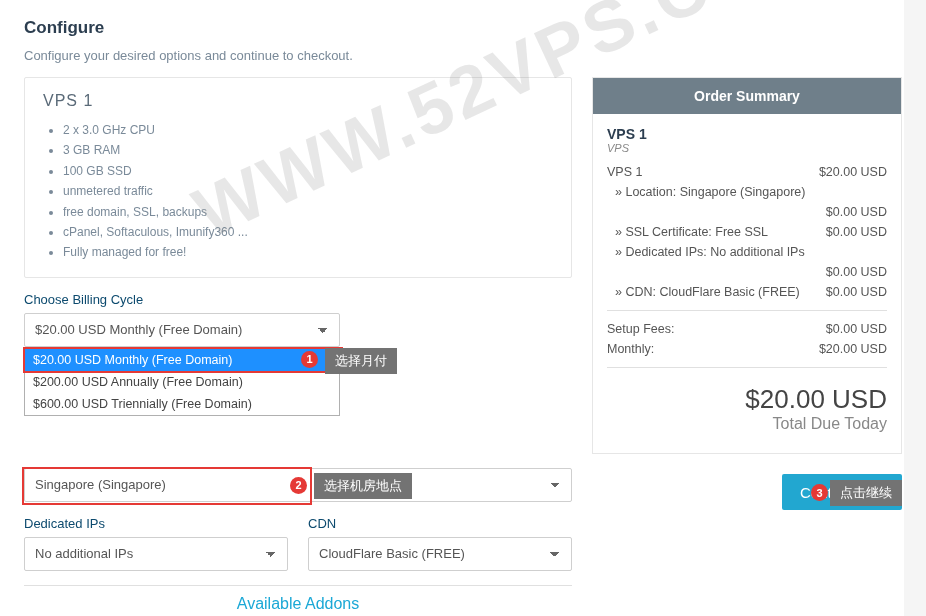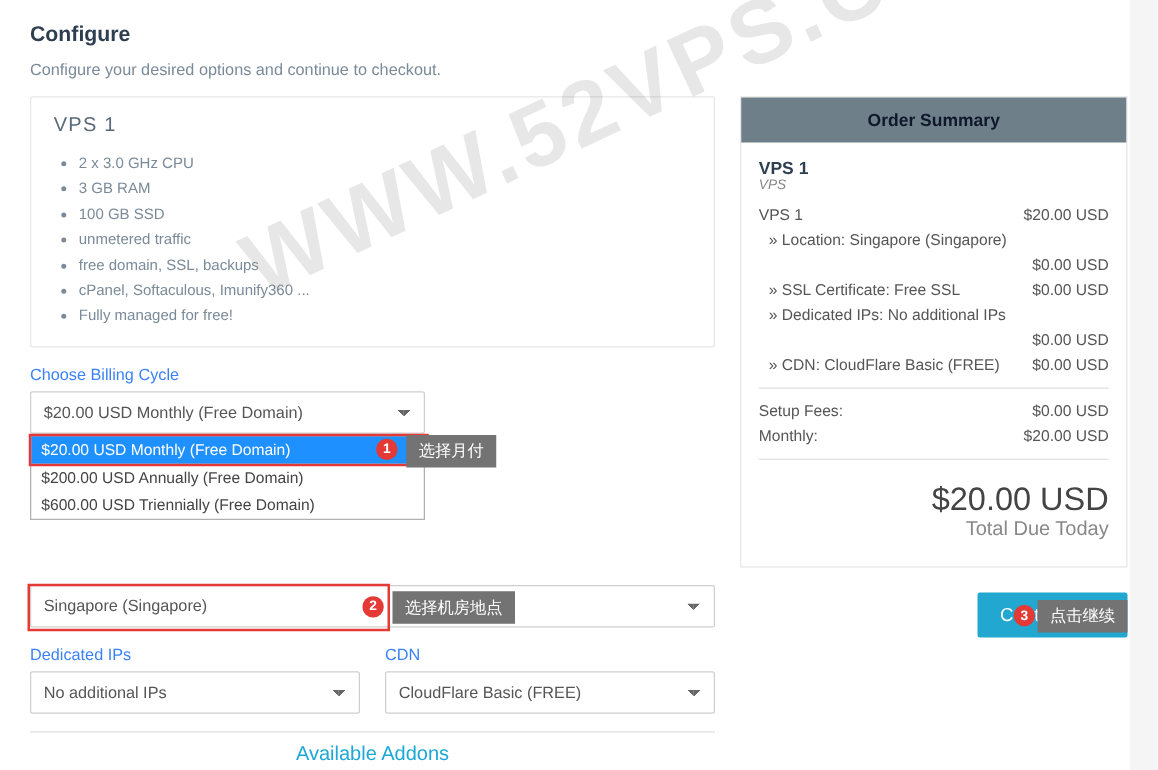--- a/index.html
+++ b/index.html
@@ -7,35 +7,35 @@
   .page { background: #fff; padding: 18px 24px; height: 100%; }
   .title { font-size: 17px; font-weight: 700; color: #2c3e50; margin-bottom: 10px; }
   .subtitle { font-size: 13px; color: #7a8a99; margin-bottom: 14px; }
   .cols { display: flex; gap: 20px; justify-content: space-between; }
   .left { flex: 1; }
   .right { width: 310px; }
   .panel { border: 1px solid #e6e6e6; border-radius: 2px; padding: 14px 18px; margin-bottom: 14px; background: #fff; }
   .panel h3 { font-size: 16px; font-weight: 400; color: #5a6a78; letter-spacing: 1px; margin-bottom: 10px; }
   .panel ul { list-style: disc; padding-left: 20px; }
   .panel li { font-size: 12px; color: #7a8a99; line-height: 1.7; }
-  .label { font-size: 13px; color: #3b82f6; margin-bottom: 6px; display: block; }
+  .label { font-size: 13px; color: #0c4a6e; margin-bottom: 6px; display: block; }
   .select { width: 100%; height: 34px; border: 1px solid #cfcfcf; border-radius: 2px; background: #fff; font-size: 13px; color: #555; padding: 0 10px; appearance: none; -webkit-appearance: none; -moz-appearance: none; background-image: linear-gradient(45deg, transparent 50%, #666 50%), linear-gradient(135deg, #666 50%, transparent 50%); background-position: calc(100% - 16px) 14px, calc(100% - 11px) 14px; background-size: 5px 5px, 5px 5px; background-repeat: no-repeat; }
   .field-row { display: flex; gap: 20px; margin-bottom: 14px; }
   .field { flex: 1; position: relative; }
   .dropdown-wrap { position: relative; }
   .dropdown { position: absolute; top: 34px; left: 0; width: 316px; border: 1px solid #b0b0b0; background: #fff; z-index: 10; }
   .dropdown-item { font-size: 12.5px; color: #444; padding: 4px 8px; cursor: pointer; }
   .dropdown-item.selected { background: #1e90ff; color: #fff; }
   .redbox { position: absolute; border: 2px solid #e53935; pointer-events: none; z-index: 20; }
   .badge { position: absolute; width: 17px; height: 17px; border-radius: 50%; background: #e53935; color: #fff; font-size: 11px; font-weight: 600; display: flex; align-items: center; justify-content: center; z-index: 25; }
   .tooltip { position: absolute; background: #737373; color: #fff; font-size: 13px; padding: 4px 10px; z-index: 25; white-space: nowrap; }
   .section-title { text-align: center; font-size: 16px; color: #1ba8d6; margin-top: 22px; font-weight: 400; }
   .rule { height: 1px; background: #e0e0e0; margin-top: 10px; position: relative; }
   .order-sum { background: #fff; border: 1px solid #e6e6e6; }
-  .order-head { background: #6f7f8a; color: #0f172a; text-align: center; padding: 10px; font-size: 14px; font-weight: 600; }
+  .order-head { background: #6f7f8a; color: #ffffff; text-align: center; padding: 10px; font-size: 14px; font-weight: 600; }
   .order-body { padding: 12px 14px; }
   .order-prod { font-size: 14px; font-weight: 700; color: #2c3e50; }
   .order-sub { font-size: 11px; font-style: italic; color: #888; margin-bottom: 8px; }
   .order-row { display: flex; justify-content: space-between; font-size: 12.5px; color: #555; line-height: 1.6; }
   .order-row.indent { padding-left: 8px; }
   .order-sep { height: 1px; background: #e0e0e0; margin: 8px 0; }
   .order-total-wrap { text-align: right; padding: 8px 0; }
   .order-total { font-size: 26px; color: #444; }
   .order-total-lbl { font-size: 16px; color: #888; }
   .continue-wrap { text-align: right; margin-top: 20px; }

